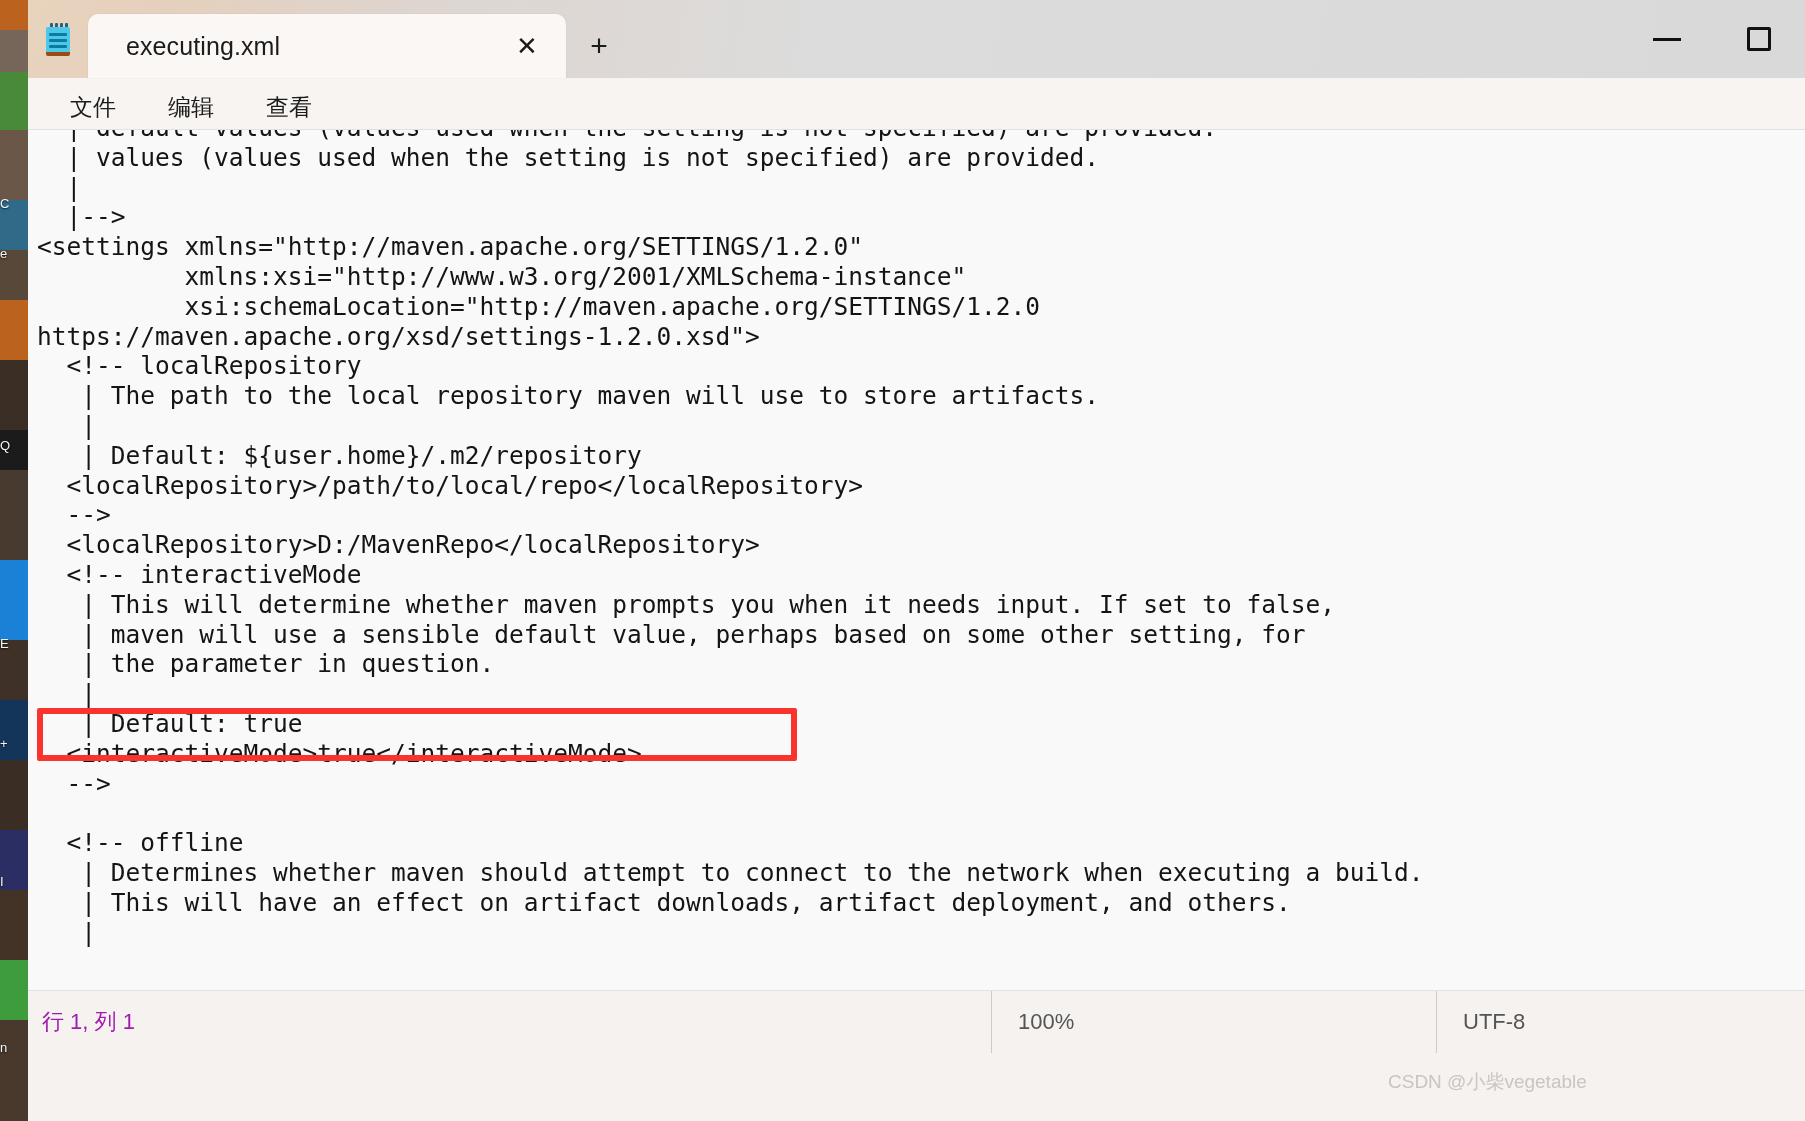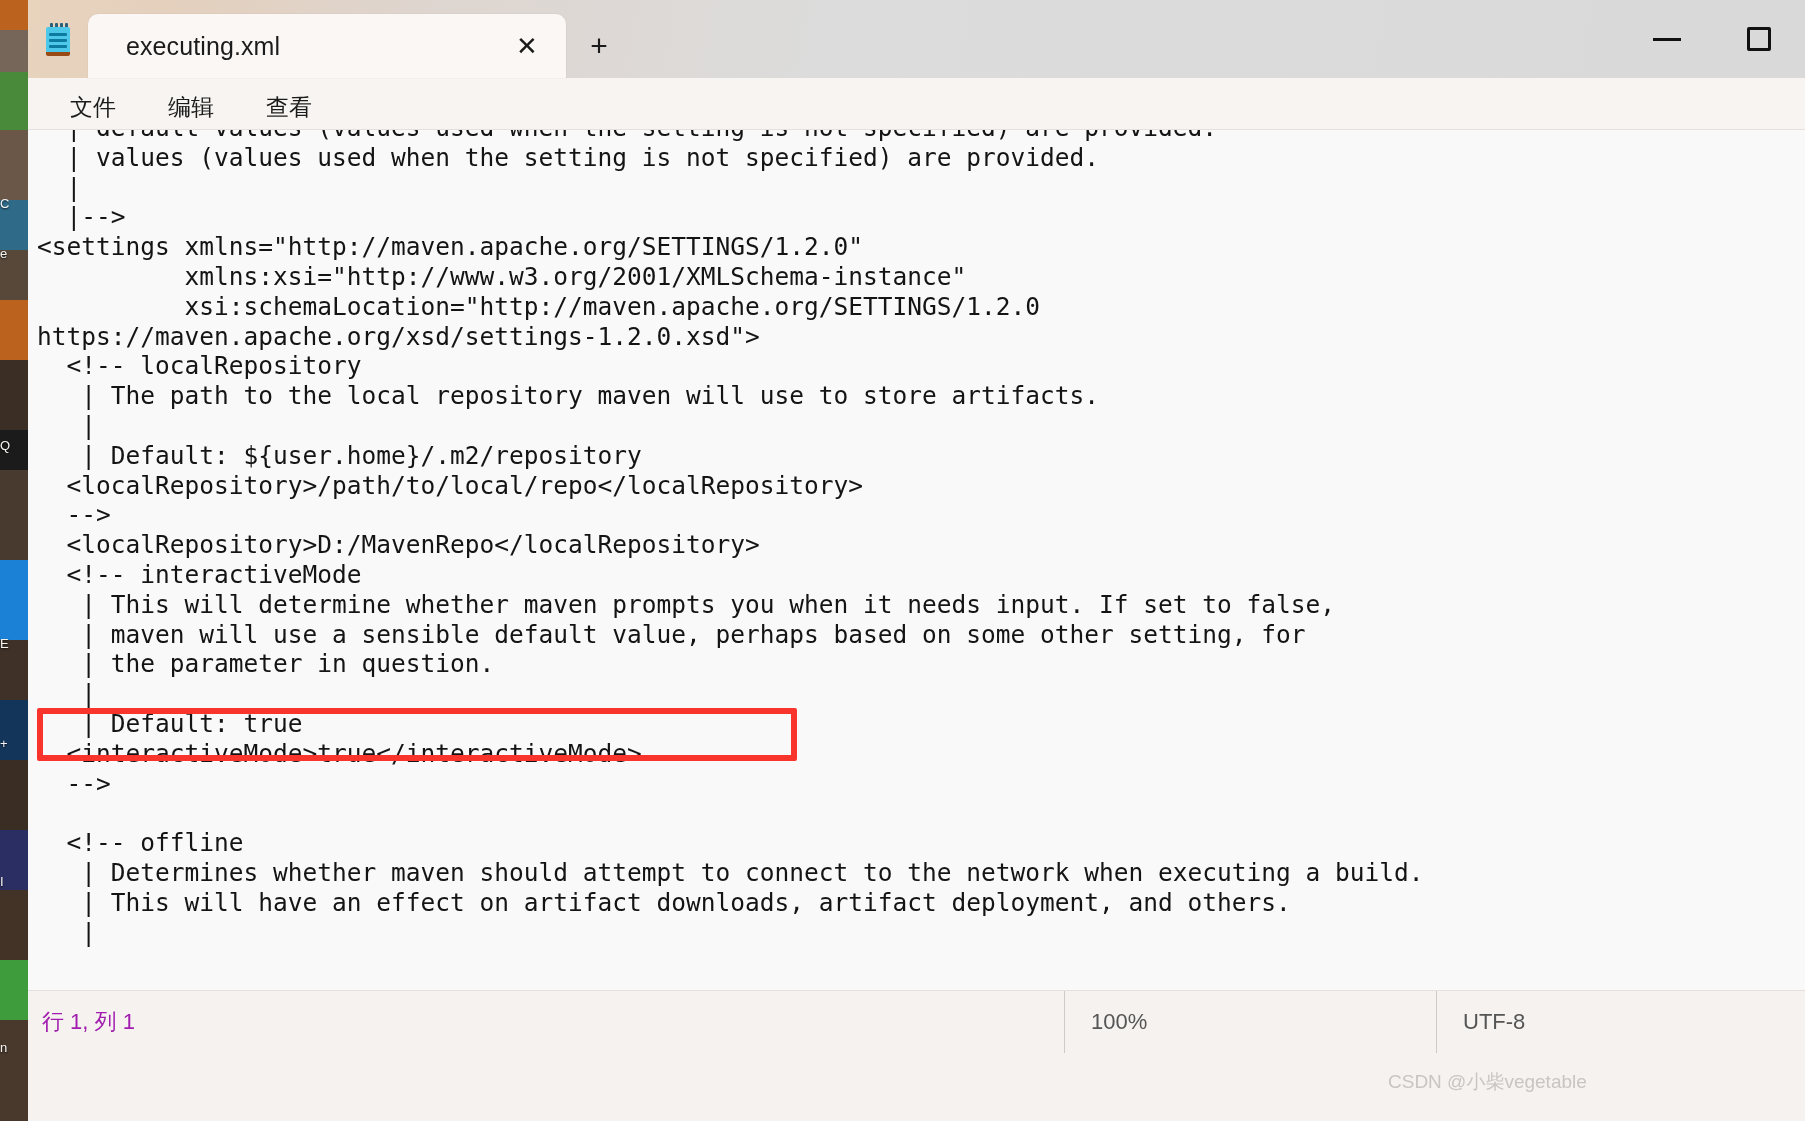--- a/index.html
+++ b/index.html
@@ -154,21 +154,21 @@
   }
   #status-left {
     margin-left: 14px; font-size: 22px; color: #a21caf;
   }
   .status-seg {
     display: flex; align-items: center; height: 62px;
     border-left: 1px solid #cfcac5;
     padding: 0 0 0 26px;
     font-size: 22px; color: #555;
   }
-  #seg-zoom { position: absolute; left: 1036px; width: 160px; }
+  #seg-zoom { position: absolute; left: 963px; width: 160px; }
   #seg-eol  { position: absolute; left: 1153px; width: 200px; }
   #seg-enc  { position: absolute; left: 1408px; width: 160px; }
 
   #watermark {
     position: absolute; left: 1360px; top: 78px;
     font-size: 19px; color: #c9c5c1; white-space: nowrap;
   }
 </style>
 </head>
 <body>

